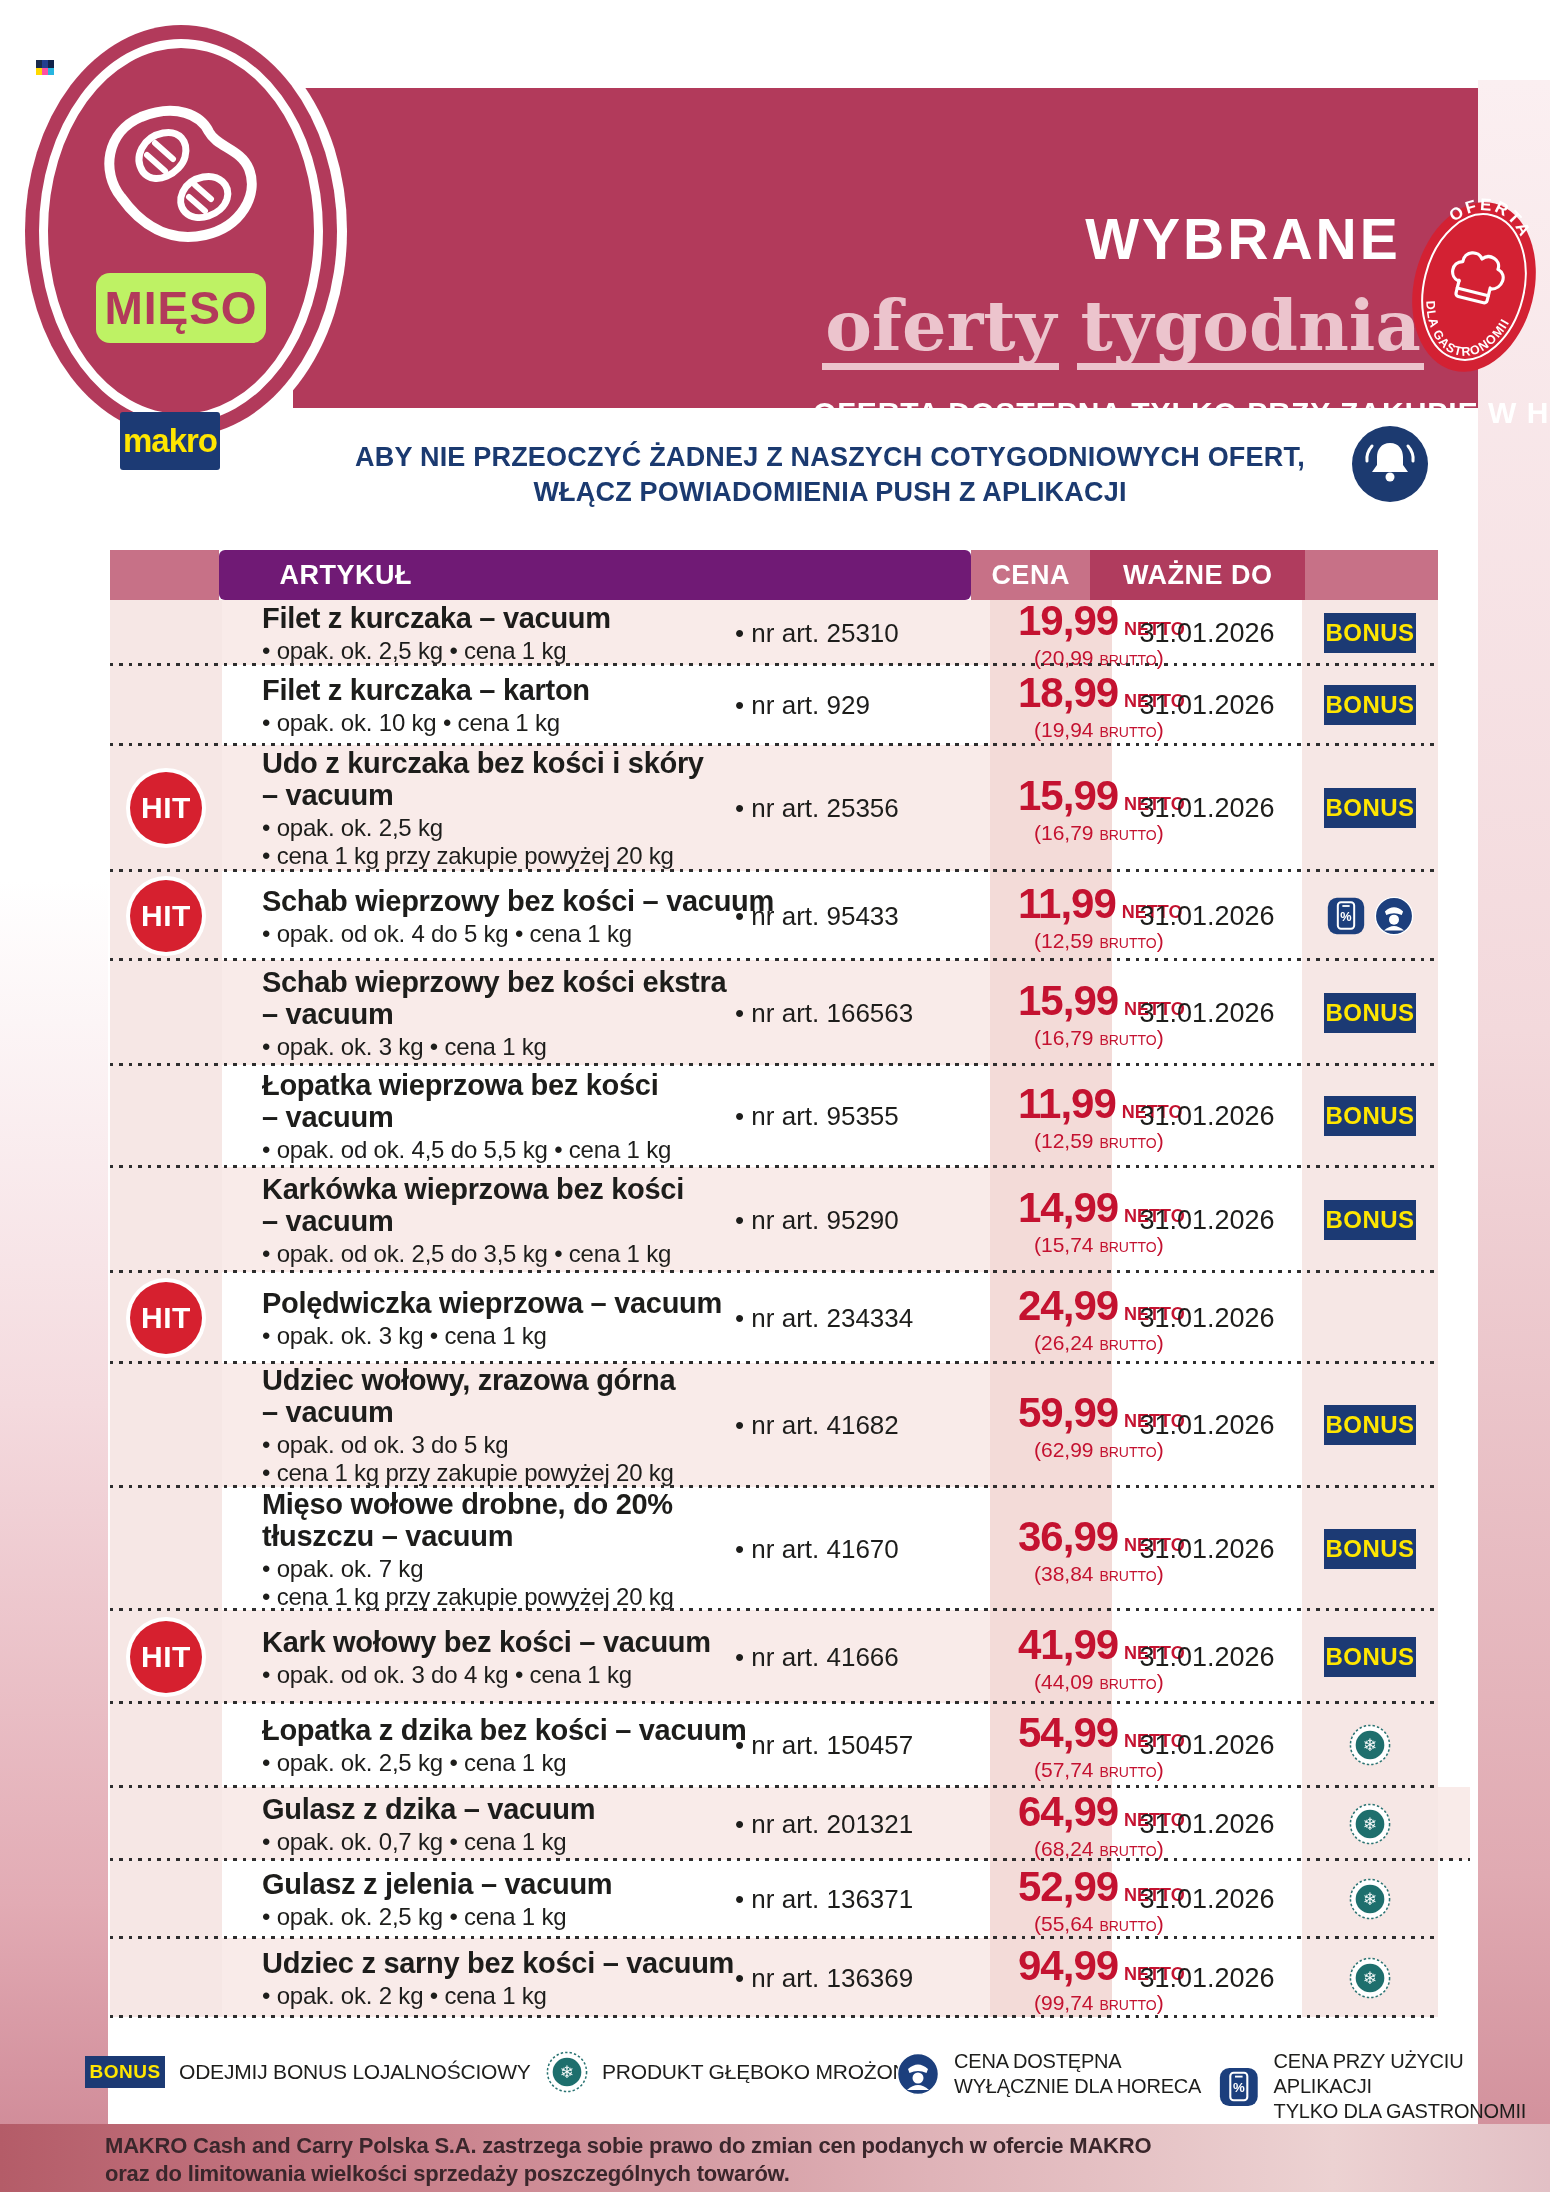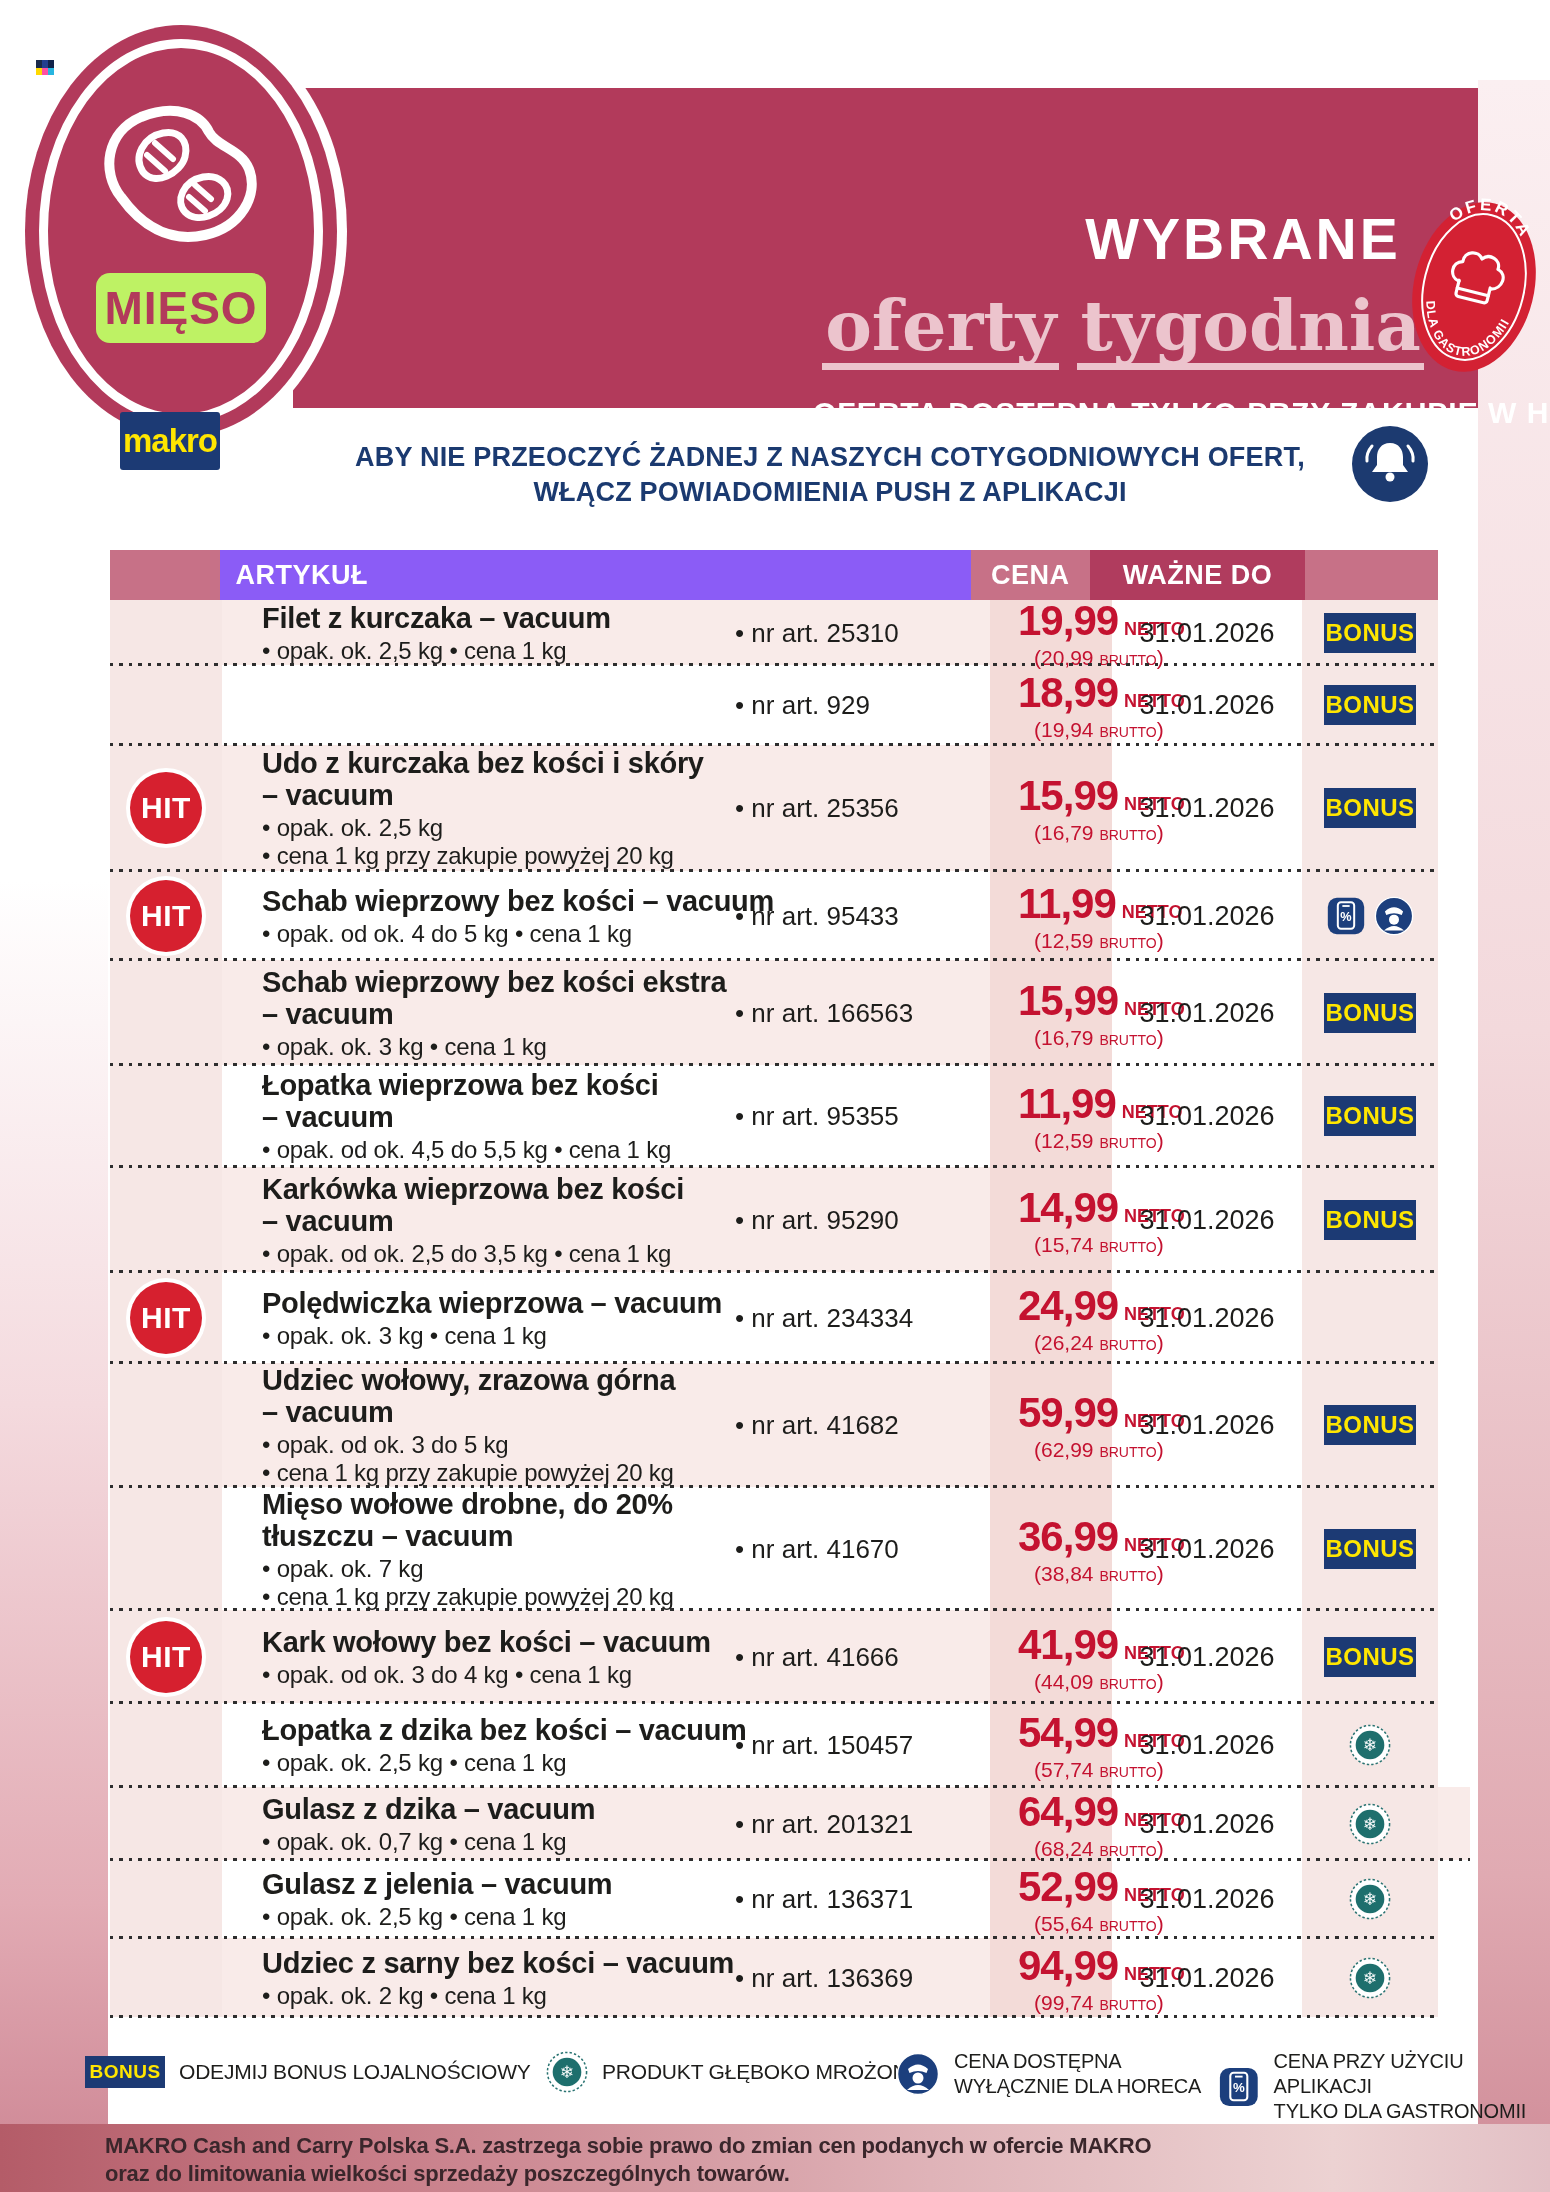--- a/index.html
+++ b/index.html
@@ -35,21 +35,21 @@
   .makro span{color:#ffe600;font-weight:bold;font-size:33px;letter-spacing:-1px;}
   
   .push-text{position:absolute;left:300px;top:440px;width:1060px;text-align:center;color:#1b3a70;
     font-weight:bold;font-size:27px;line-height:35px;letter-spacing:0.2px;}
   .bell{position:absolute;left:1352px;top:426px;width:76px;height:76px;}
   
   .thead{position:absolute;left:110px;top:550px;width:1328px;height:50px;display:flex;
     color:#fff;font-weight:bold;font-size:27px;letter-spacing:0.5px;}
   .thead>div{display:flex;align-items:center;justify-content:center;box-sizing:border-box;}
   .th-icon{width:112px;background:#c77187;}
-  .th-article{width:768px;background:#8b5cf6;justify-content:flex-start !important;padding-left:16px;}
+  .th-article{width:768px;background:#701a75;justify-content:flex-start !important;padding-left:60px;border-radius:6px;}
   .th-price{width:122px;background:#c77187;}
   .th-valid{width:220px;background:#b03c5e;}
   .th-badges{width:136px;background:#c77187;}
   
   #rows{position:absolute;left:110px;top:600px;width:1328px;}
   .row{position:relative;width:1328px;}
   .row.odd{background:#f9ebe9;}
   .row.even{background:#ffffff;}
   .row::after{content:"";position:absolute;left:0;right:0;bottom:-1px;height:3px;z-index:3;
     background:repeating-linear-gradient(90deg,#2e2e2e 0 3.5px,transparent 3.5px 9.5px);}
@@ -188,20 +188,28 @@
         <div class="cell date">31.01.2026</div>
         <div class="cell badges">
           <div class="bonus">BONUS</div>
         </div>
       </div>
       <div class="row even" style="height: 80px;">
         <div class="band icon-band"></div>
         <div class="band price-band"></div>
         <div class="band date-band"></div>
         <div class="band badge-band"></div>
+        <div class="cell art">
+          <div class="title">
+            <div>Filet z kurczaka – karton</div>
+          </div>
+          <div class="details">
+            <div>• opak. ok. 10 kg • cena 1 kg</div>
+          </div>
+        </div>
         <div class="cell nr">• nr art. 929</div>
         <div class="cell price">
           <div class="p1"><span class="big">18,99</span><span class="nl">NETTO</span></div>
           <div class="p2">(19,94 <span class="bl">BRUTTO</span>)</div>
         </div>
         <div class="cell date">31.01.2026</div>
         <div class="cell badges">
           <div class="bonus">BONUS</div>
         </div>
       </div>

